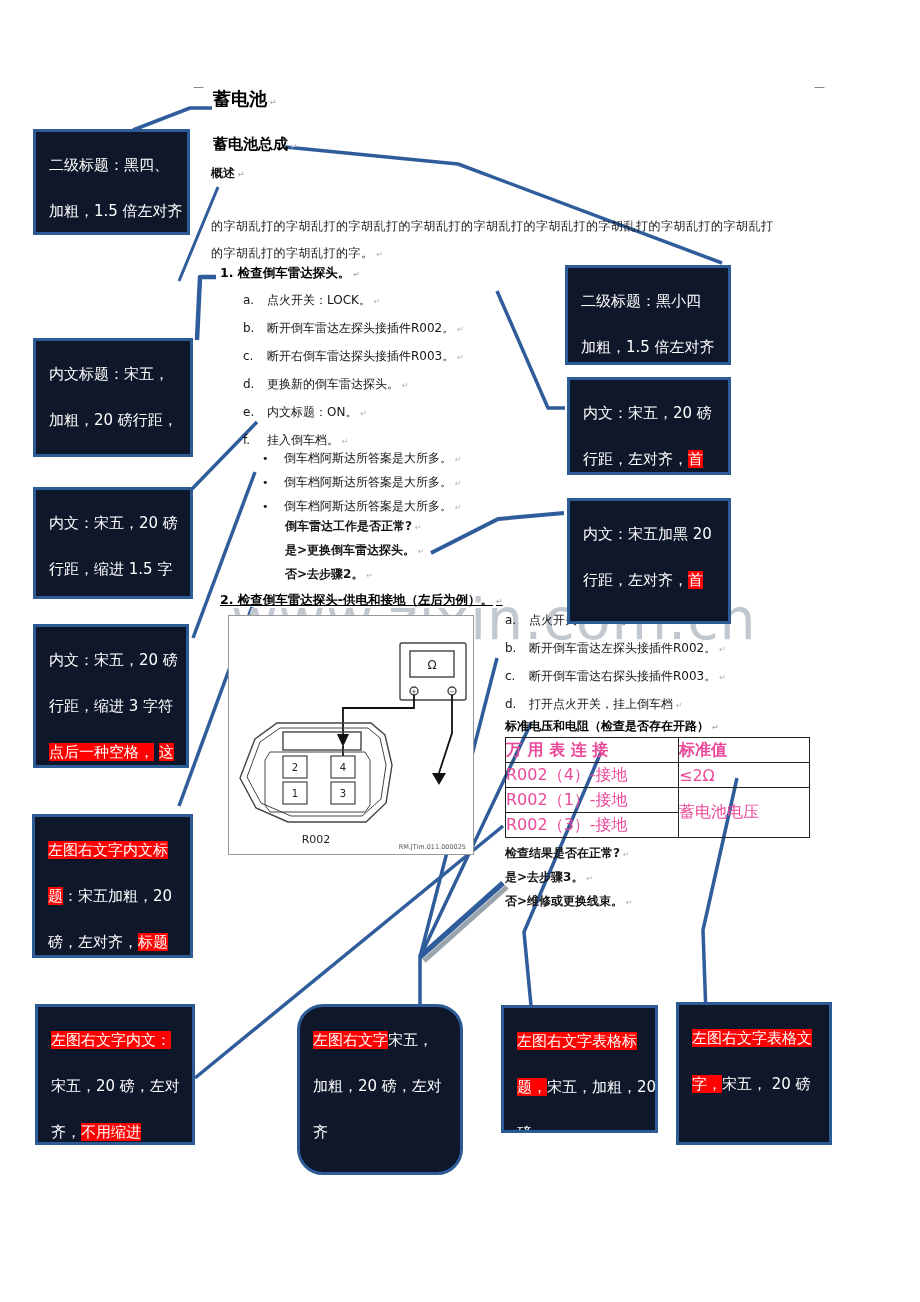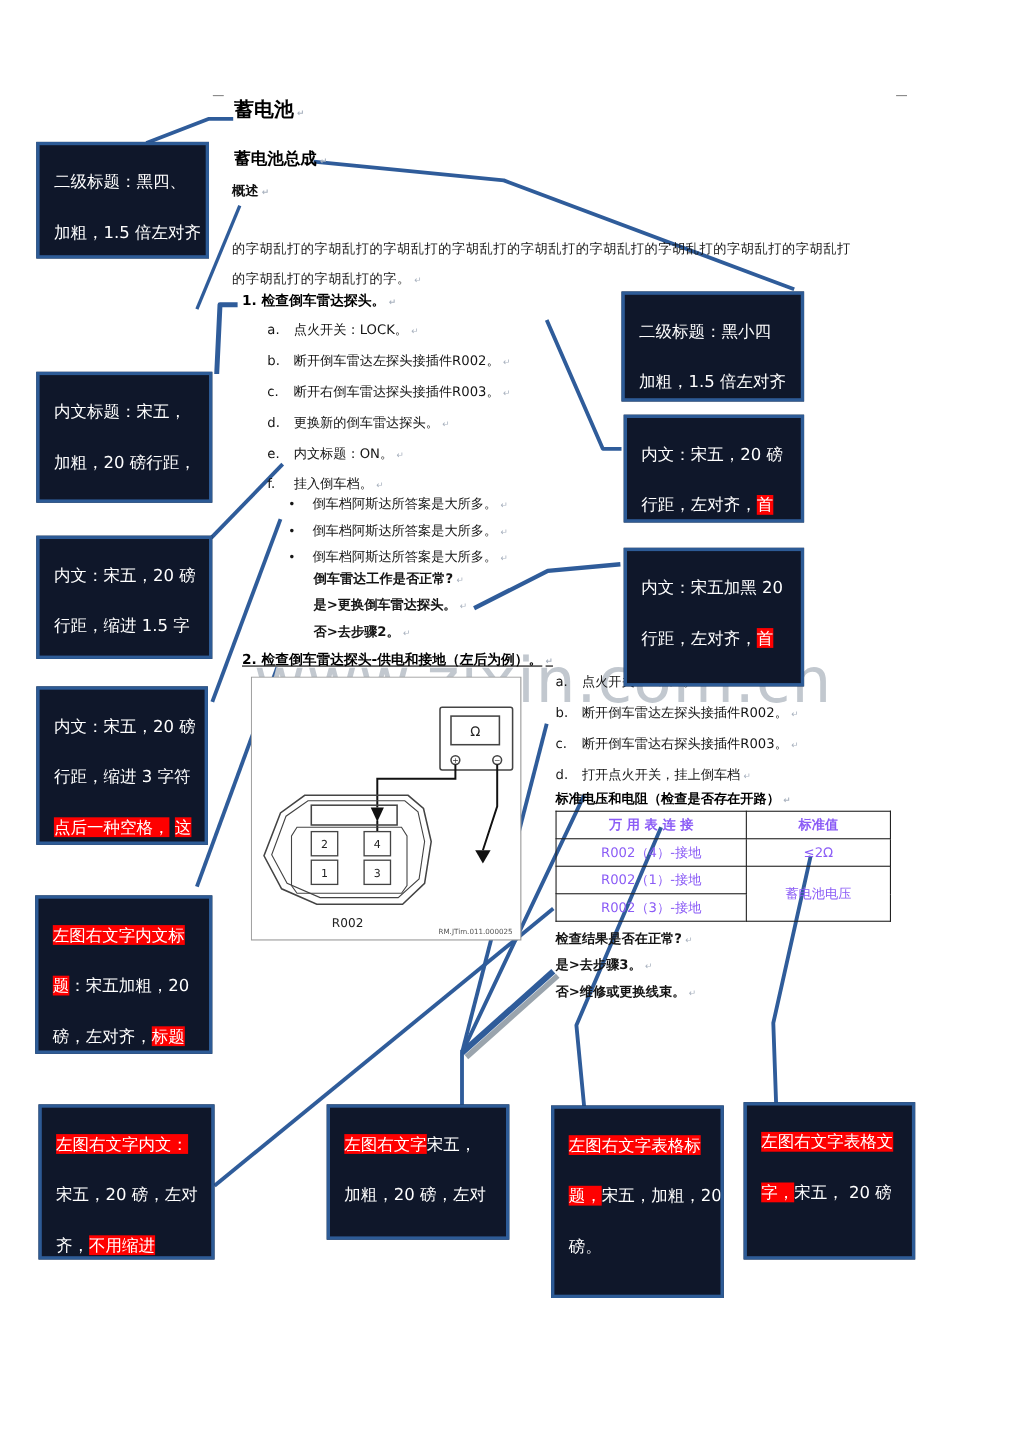--- a/index.html
+++ b/index.html
@@ -17,21 +17,21 @@
   .item .mk{display:inline-block;width:24px;}
   .item .bu{display:inline-block;width:22px;font-size:11px;}
   .bold{font-weight:bold;}
   .stephead{position:absolute;font-size:12.5px;font-weight:bold;color:#000;white-space:nowrap;}
   .pmark{color:#a9b2bf;font-size:8px;margin-left:3px;}
   .callout{position:absolute;background:#0f172a;border:3px solid #2d5b96;box-sizing:border-box;
            color:#fff;font-size:15px;padding:10px 8px 0 13px;overflow:hidden;}
   .cline{height:46px;line-height:46px;white-space:nowrap;}
   .hl{background:#fe0000;color:#fff;}
   #spec-table{position:absolute;left:505px;top:737px;border-collapse:collapse;table-layout:fixed;}
-  #spec-table td{border:1px solid #222;font-size:12px;color:#8b5cf6;text-align:center;
+  #spec-table td{border:1px solid #222;font-size:16px;color:#ec4899;
                  height:24px;padding:0;overflow:hidden;}
   #spec-table td.hd{font-weight:bold;}
   .figure{position:absolute;left:228px;top:615px;}
 </style>
 </head>
 <body>
 
 <div id="canvas">
 
   <svg id="connector-svg" width="920" height="1302">
@@ -181,26 +181,26 @@
       <div class="callout" style="left: 32px; top: 814px; width: 161px; height: 144px;">
         <div class="cline"><span class="hl">左图右文字内文标</span></div>
         <div class="cline"><span class="hl">题</span><span>：宋五加粗，20</span></div>
         <div class="cline"><span>磅，左对齐，</span><span class="hl">标题</span></div>
       </div>
       <div class="callout" style="left: 35px; top: 1004px; width: 160px; height: 141px;">
         <div class="cline"><span class="hl">左图右文字内文：</span></div>
         <div class="cline"><span>宋五，20 磅，左对</span></div>
         <div class="cline"><span>齐，</span><span class="hl">不用缩进</span></div>
       </div>
-      <div class="callout" style="left: 297px; top: 1004px; width: 166px; height: 123px;">
+      <div class="callout" style="left: 297px; top: 1004px; width: 166px; height: 171px; border-radius: 26px;">
         <div class="cline"><span class="hl">左图右文字</span><span>宋五，</span></div>
         <div class="cline"><span>加粗，20 磅，左对</span></div>
         <div class="cline"><span>齐</span></div>
       </div>
-      <div class="callout" style="left: 501px; top: 1005px; width: 157px; height: 175px;">
+      <div class="callout" style="left: 501px; top: 1005px; width: 157px; height: 128px;">
         <div class="cline"><span class="hl">左图右文字表格标</span></div>
         <div class="cline"><span class="hl">题，</span><span>宋五，加粗，20</span></div>
         <div class="cline"><span>磅。</span></div>
       </div>
       <div class="callout" style="left: 676px; top: 1002px; width: 156px; height: 143px;">
         <div class="cline"><span class="hl">左图右文字表格文</span></div>
         <div class="cline"><span class="hl">字，</span><span>宋五， 20 磅</span></div>
       </div>
       <div class="callout" style="left: 565px; top: 265px; width: 166px; height: 100px;">
         <div class="cline"><span>二级标题：黑小四</span></div>

